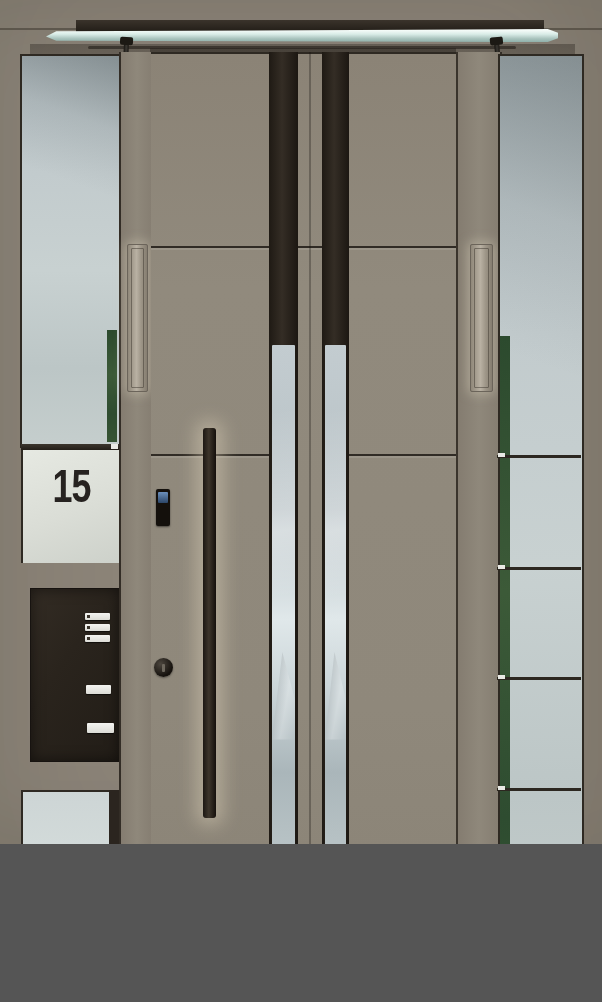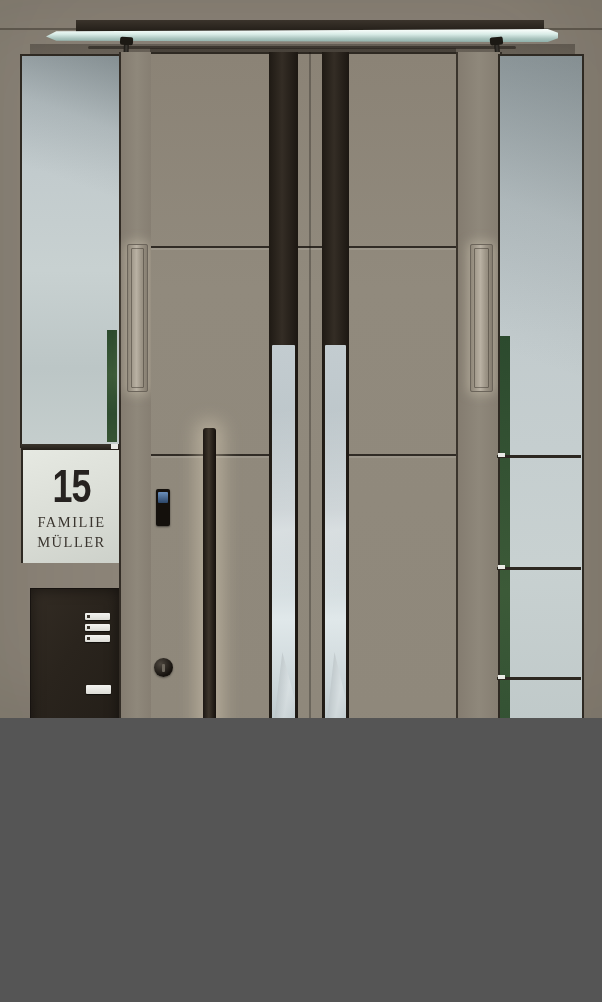--- a/index.html
+++ b/index.html
@@ -1,17 +1,17 @@
 <!DOCTYPE html>
 <html><head>
 <meta charset="utf-8">
 <style>
   html,body{margin:0;padding:0;background:#555;}
   .scene{
-    position:relative;width:602px;height:718px;overflow:hidden;
+    position:relative;width:602px;height:844px;overflow:hidden;
     font-family:"Liberation Sans",sans-serif;
     background:#8c8478;
     box-shadow:inset -50px 0 90px rgba(20,16,12,.10), inset 50px 0 90px rgba(20,16,12,.05);
   }
   .abs{position:absolute;}
 
   
   .wall-seam{left:0;top:28px;width:602px;height:2px;background:rgba(62,56,48,.55);}
 
   
@@ -151,24 +151,20 @@
   <div class="abs strut strut-left"></div>
   <div class="abs strut strut-right"></div>
 
   <div class="abs glass sl-left-top"></div>
   <div class="abs greenstrip sl-left-green"></div>
   <div class="abs sl-divider"></div>
   <div class="abs sl-divider-clip"></div>
 
   <div class="abs sign">
     <span class="sign-number">15</span>
-    <div class="sign-name">
-      <div>FAMILIE</div>
-      <div>MÜLLER</div>
-    </div>
   </div>
 
   <div class="abs mailbox">
     <div id="intercom-buttons">
         <div class="mb-strip mb-btn" style="top: 24px;"></div>
         <div class="mb-strip mb-btn" style="top: 35px;"></div>
         <div class="mb-strip mb-btn" style="top: 46px;"></div>
       </div>
     <div class="mb-strip mb-name"></div>
     <div class="mb-strip mb-slot"></div>

